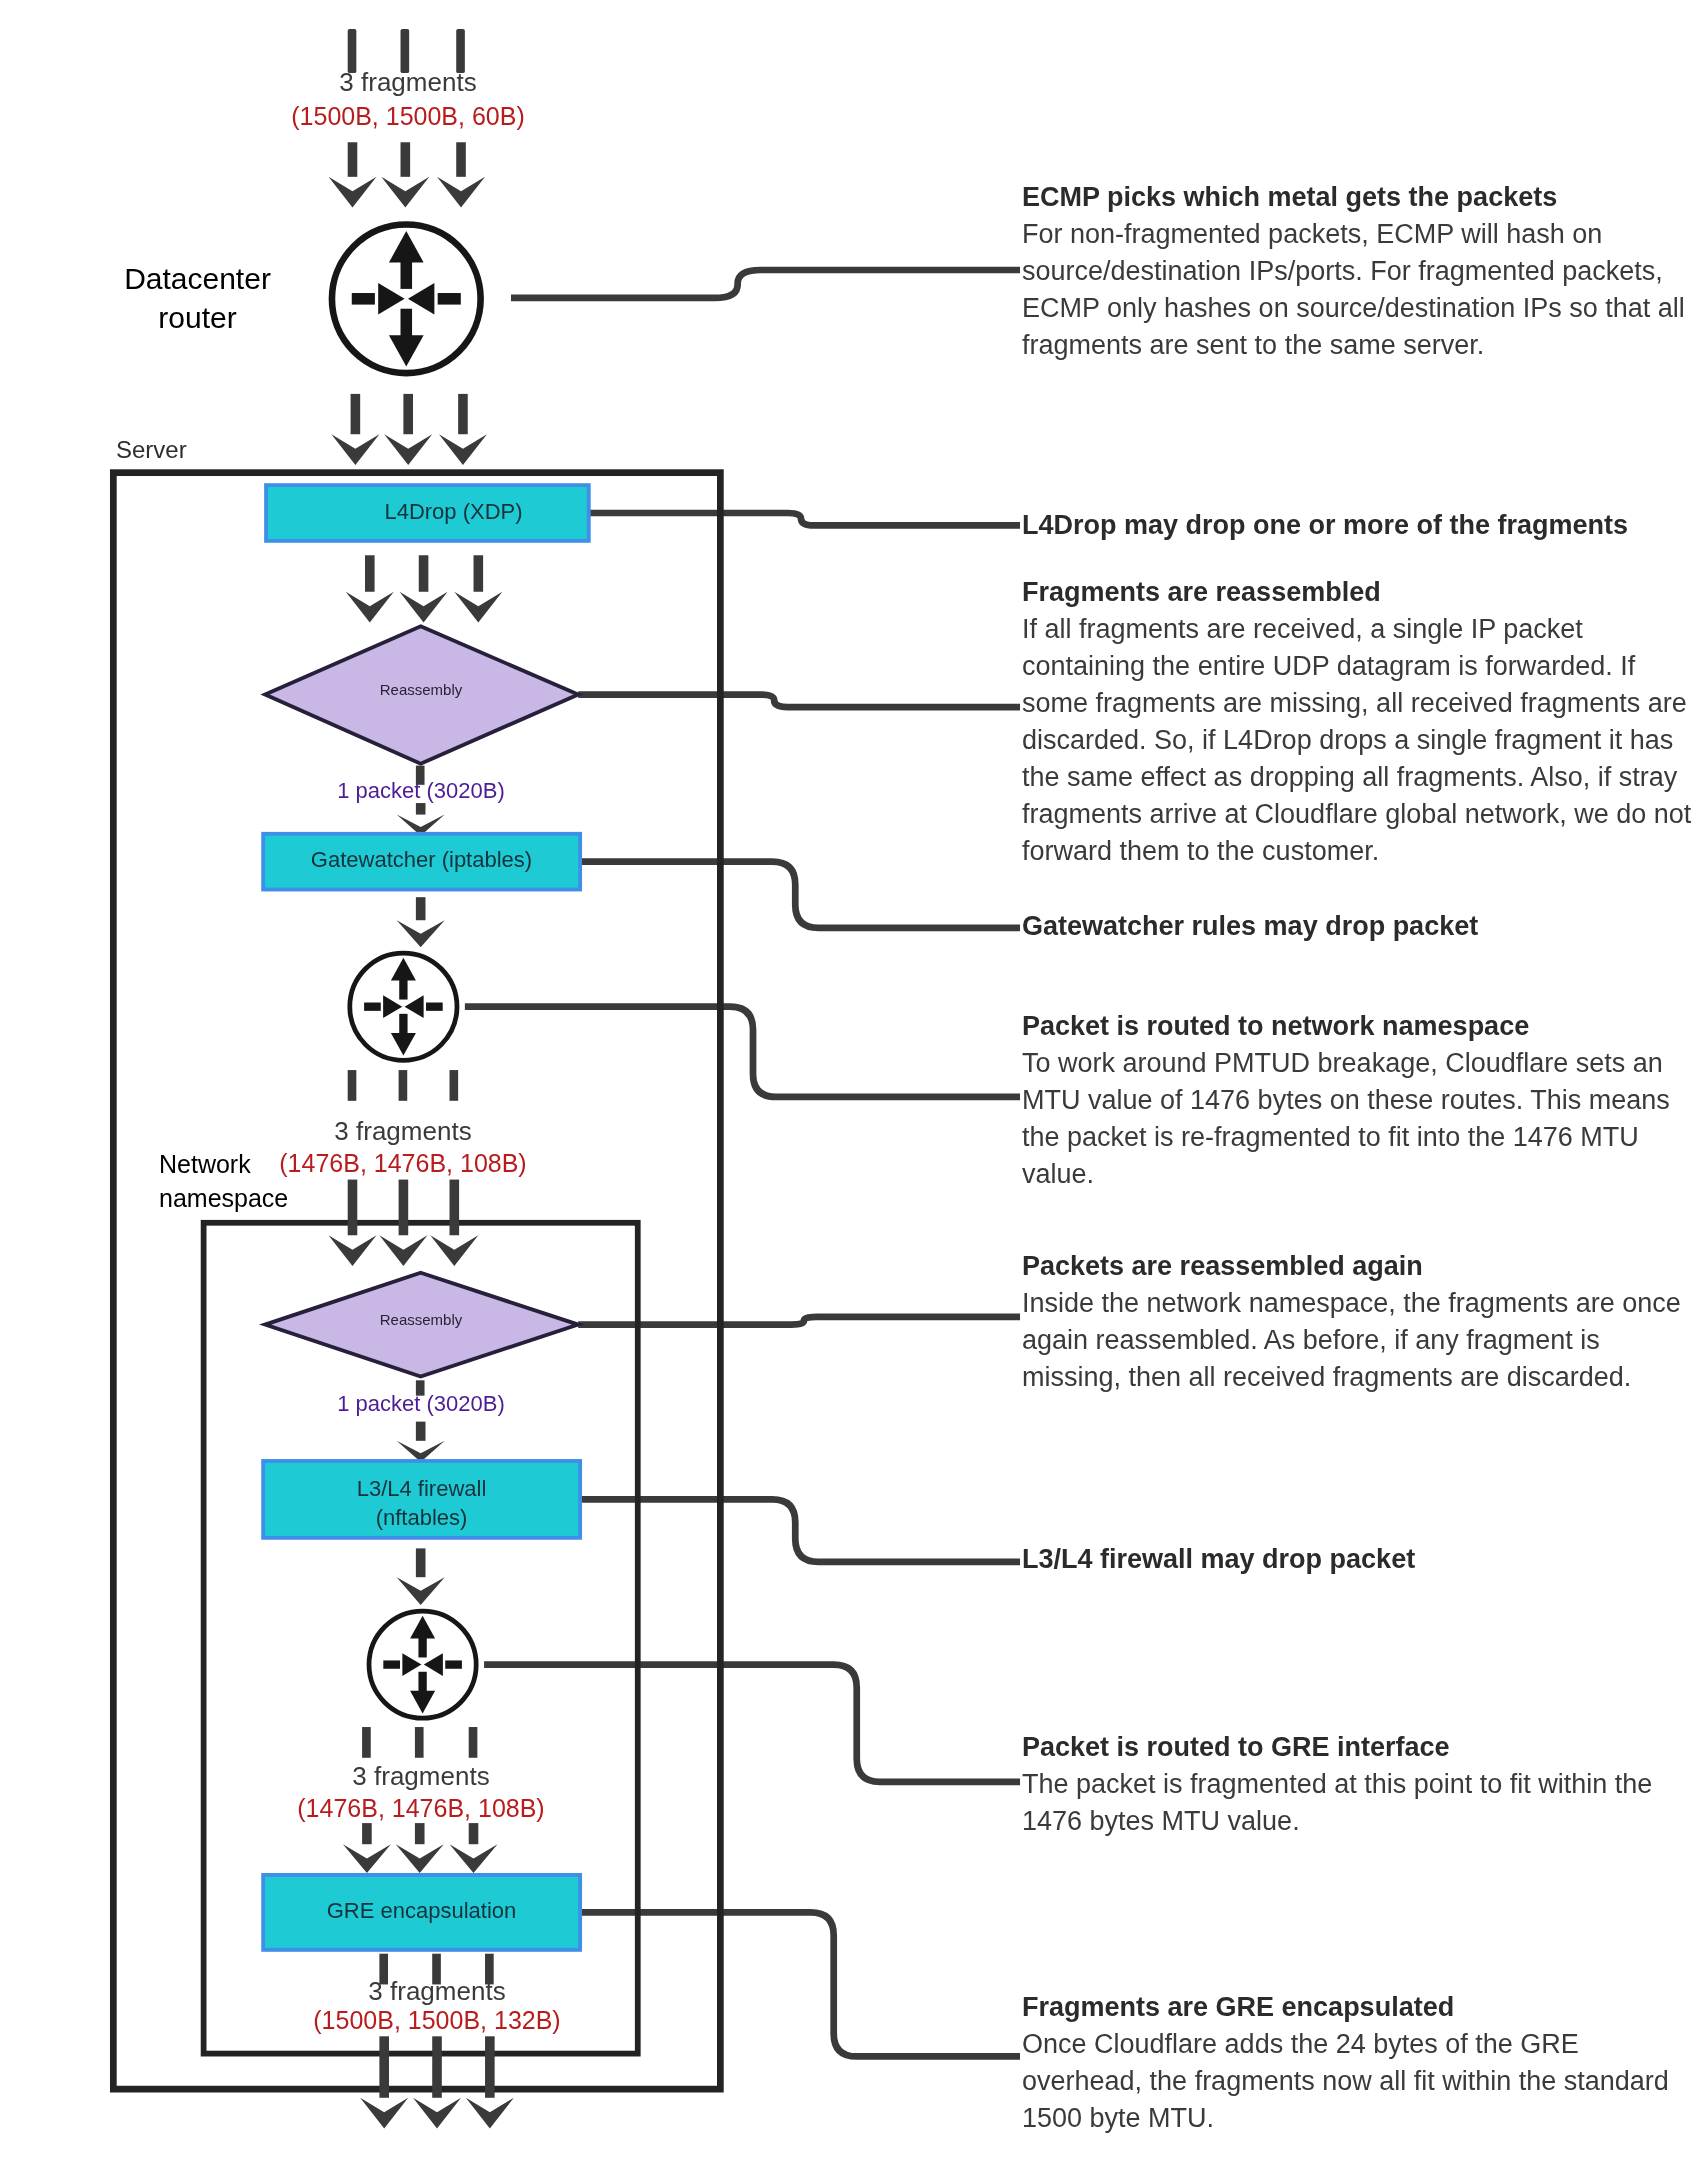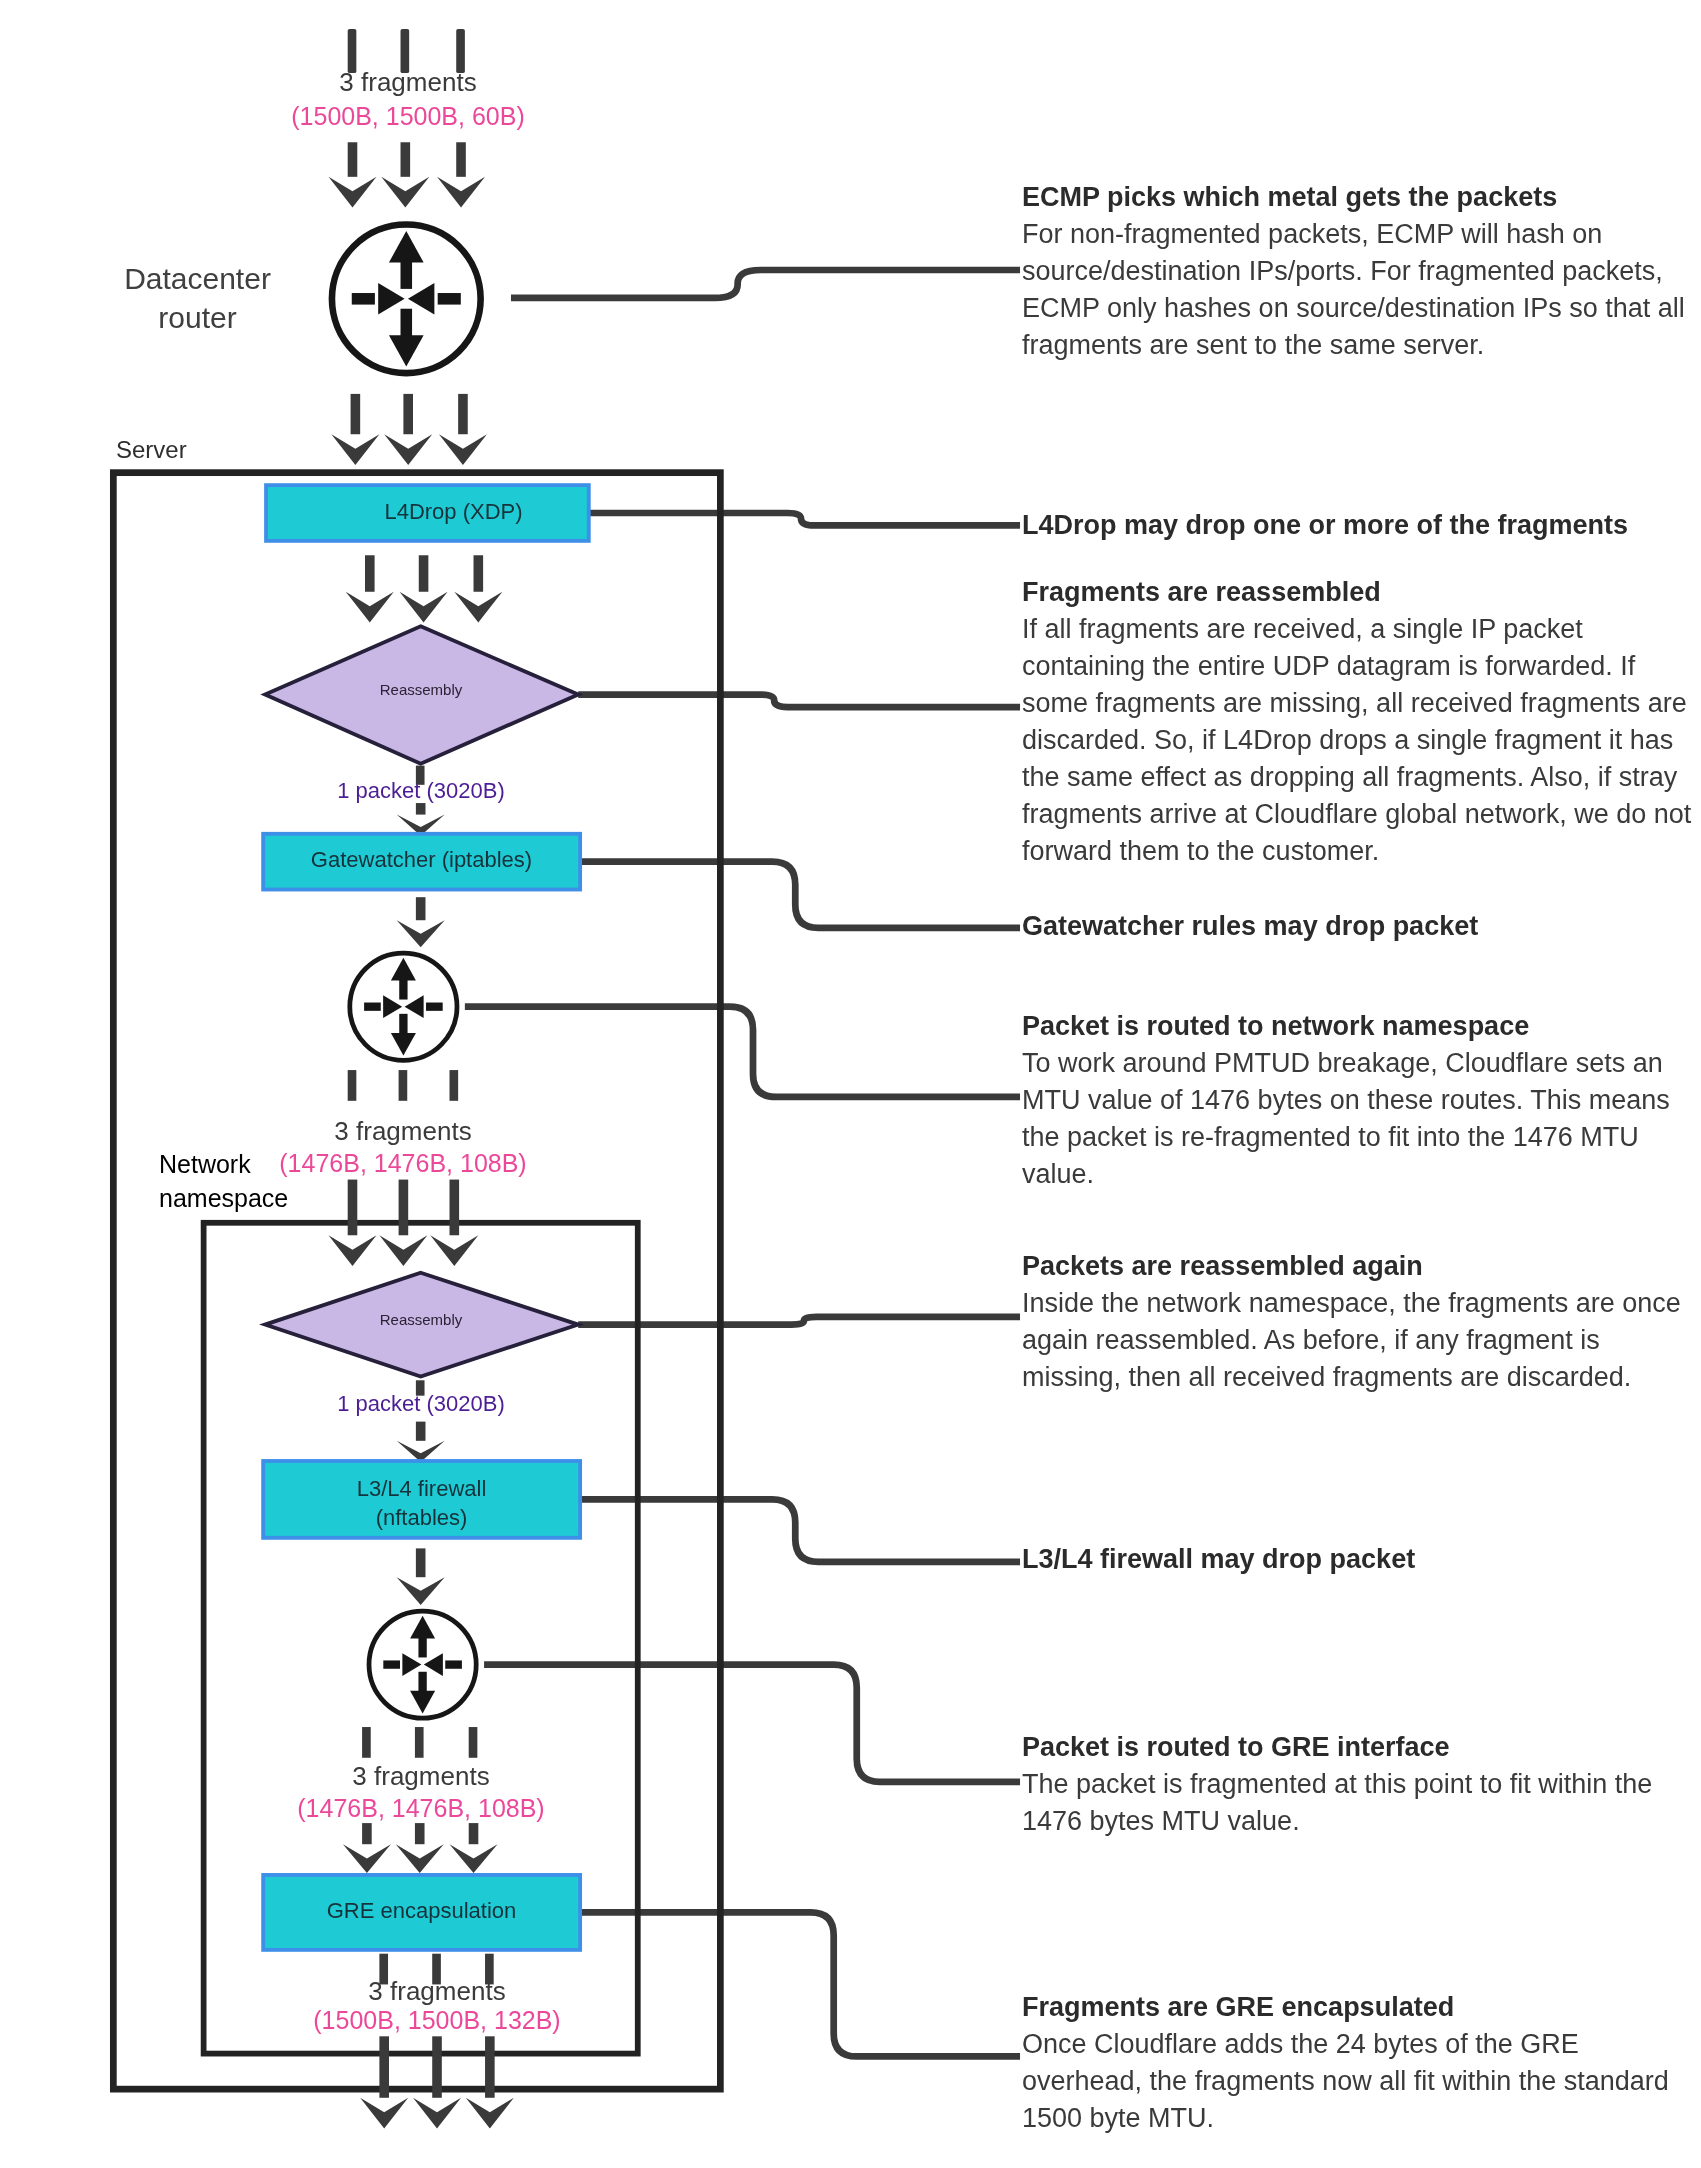--- a/index.html
+++ b/index.html
@@ -8,26 +8,26 @@
     width:1701px;height:2168px;
     background:#ffffff;
     font-family:"Liberation Sans","DejaVu Sans",sans-serif;
     color:#333333;
     overflow:hidden;
   }
   #diagram-svg{position:absolute;left:0;top:0;z-index:1;}
   .txt{position:absolute;z-index:2;}
   .ctr{text-align:center;}
   .frag-label{font-size:26px;color:#3a3a3a;}
-  .frag-sizes{font-size:25px;color:#ec4899;}
+  .frag-sizes{font-size:25px;color:#b91c1c;}
   .node-label{font-size:22px;color:#16323a;}
   .diamond-label{font-size:15px;color:#2a2333;}
   .packet-label{font-size:22px;color:#4c1d95;}
   .zone-label{font-size:24px;color:#2e2e2e;}
-  .big-label{font-size:30px;line-height:39px;color:#404040;}
+  .big-label{font-size:30px;line-height:39px;color:#000000;}
   .netns-label{font-size:25px;line-height:34px;color:#000000;}
   .ann{position:absolute;left:1022px;width:672px;font-size:27px;line-height:37px;z-index:2;}
   .ann-title{font-weight:bold;color:#2b2b2b;}
   .ann-body{color:#3a3a3a;}
 </style>
 </head>
 <body>
 
 <div id="canvas">
 

